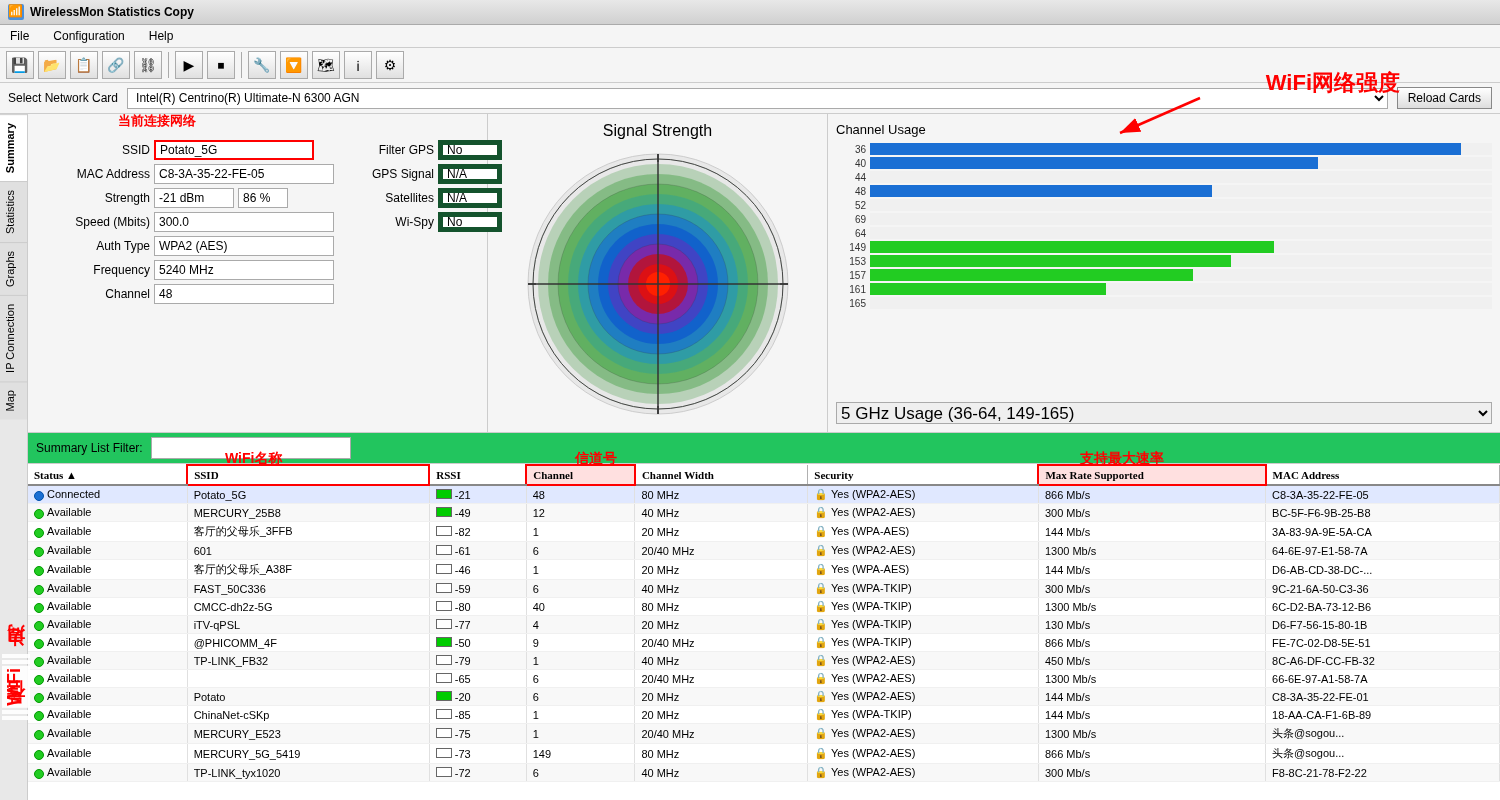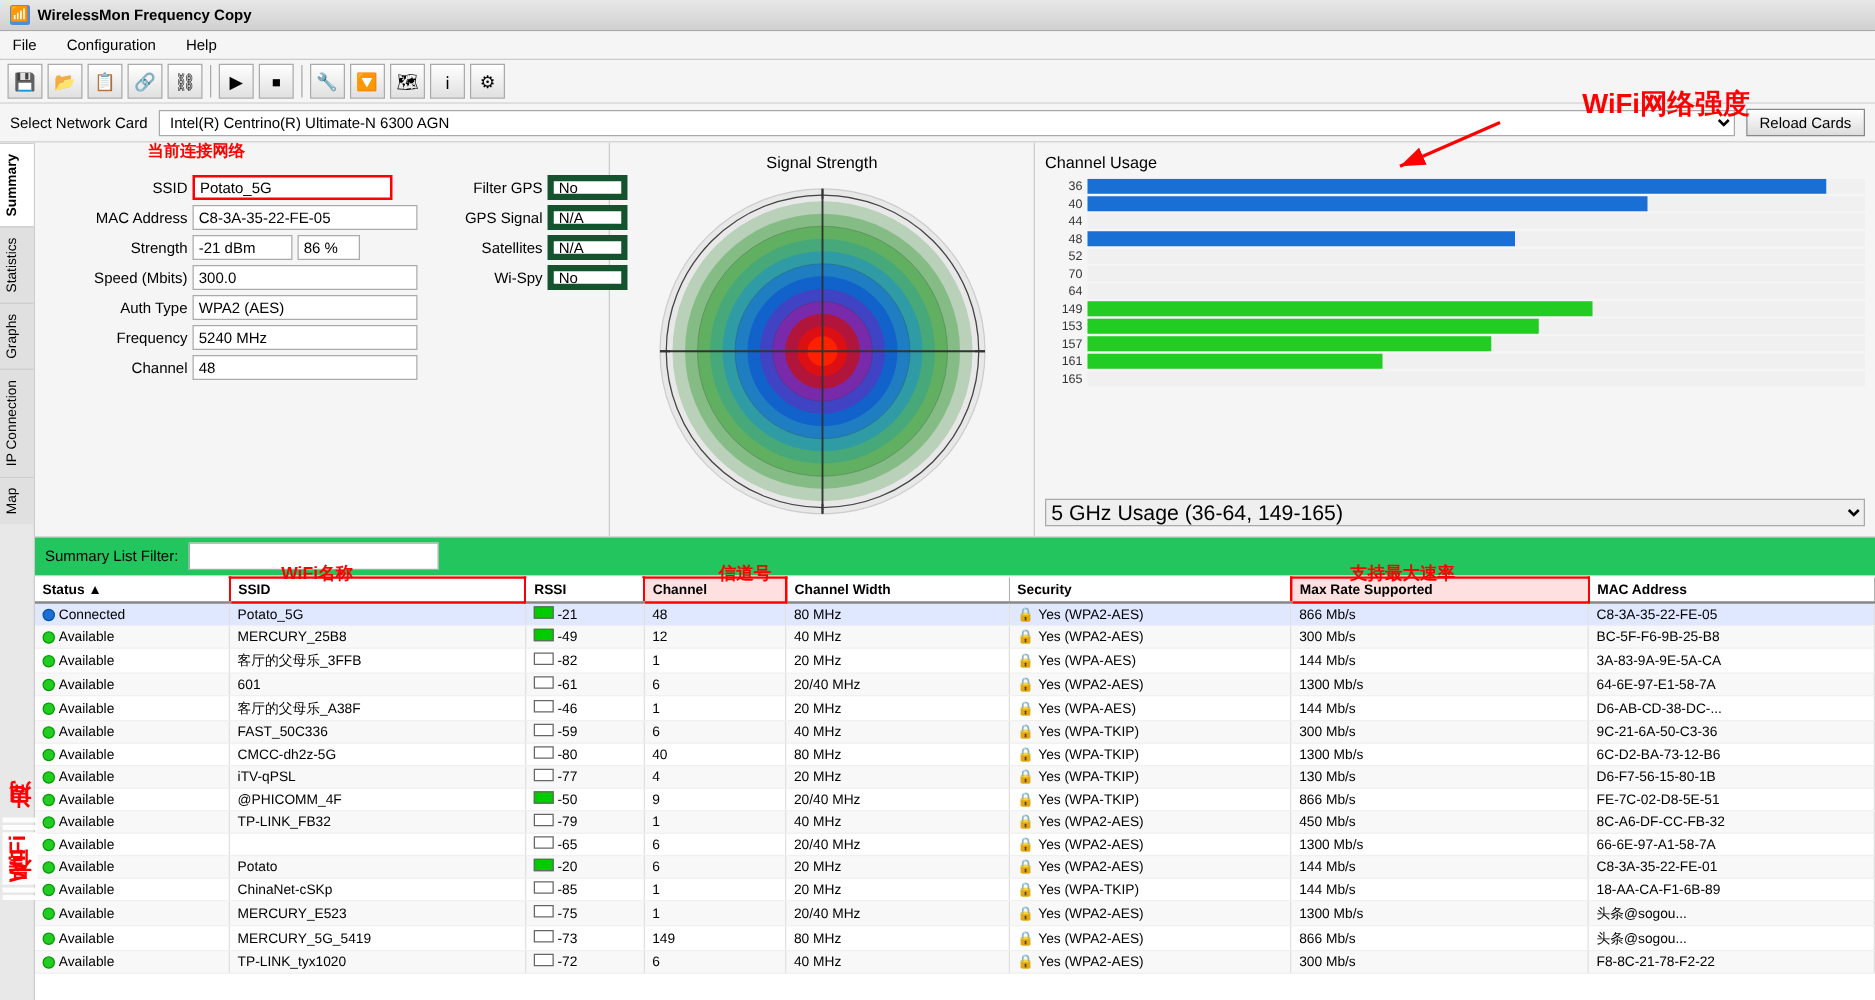--- a/index.html
+++ b/index.html
@@ -157,21 +157,21 @@
     }
 
     .signal-panel {
       width: 340px;
       padding: 8px;
       border-right: 1px solid #ccc;
       display: flex;
       flex-direction: column;
       align-items: center;
     }
-    .signal-title { font-size: 13px; margin-bottom: 4px; text-align: center; }
+    .signal-title { font-size: 16px; margin-bottom: 4px; text-align: center; }
     .signal-radar {
       width: 280px;
       height: 280px;
       position: relative;
     }
 
     .channel-usage-panel {
       flex: 1;
       padding: 8px;
       display: flex;
@@ -225,20 +225,21 @@
     }
     table {
       width: 100%;
       border-collapse: collapse;
       font-size: 11px;
     }
     thead tr {
       background: #d4d0c8;
       position: sticky;
       top: 0;
+      font-family: Liberation Serif, serif;
     }
     th {
       padding: 3px 6px;
       text-align: left;
       border-right: 1px solid #b0b0b0;
       border-bottom: 2px solid #888;
       font-size: 11px;
       font-weight: bold;
       white-space: nowrap;
     }
@@ -281,21 +282,21 @@
       gap: 0;
     }
   </style>
 </head>
 <body>
 
 <div style="position:relative; width:1500px; height:800px; overflow:hidden;">
 
   <div class="title-bar">
     <span class="title-bar-icon">📶</span>
-    <span>WirelessMon Frequency Copy</span>
+    <span>WirelessMon Statistics Copy</span>
   </div>
 
   <div class="menu-bar">
     <span class="menu-item">File</span>
     <span class="menu-item">Configuration</span>
     <span class="menu-item">Help</span>
   </div>
 
   <div class="toolbar">
     <div class="toolbar-btn" title="Save">💾</div>
@@ -462,21 +463,21 @@
                   <div class="channel-bar bar-blue" style="width: 55%;"></div>
                 </div>
               </div>
               <div class="channel-row">
                 <span class="channel-num">52</span>
                 <div class="channel-bar-bg">
                   <div class="channel-bar bar-blue" style="width: 0%;"></div>
                 </div>
               </div>
               <div class="channel-row">
-                <span class="channel-num">70</span>
+                <span class="channel-num">69</span>
                 <div class="channel-bar-bg">
                   <div class="channel-bar bar-blue" style="width: 0%;"></div>
                 </div>
               </div>
               <div class="channel-row">
                 <span class="channel-num">64</span>
                 <div class="channel-bar-bg">
                   <div class="channel-bar bar-blue" style="width: 0%;"></div>
                 </div>
               </div>

